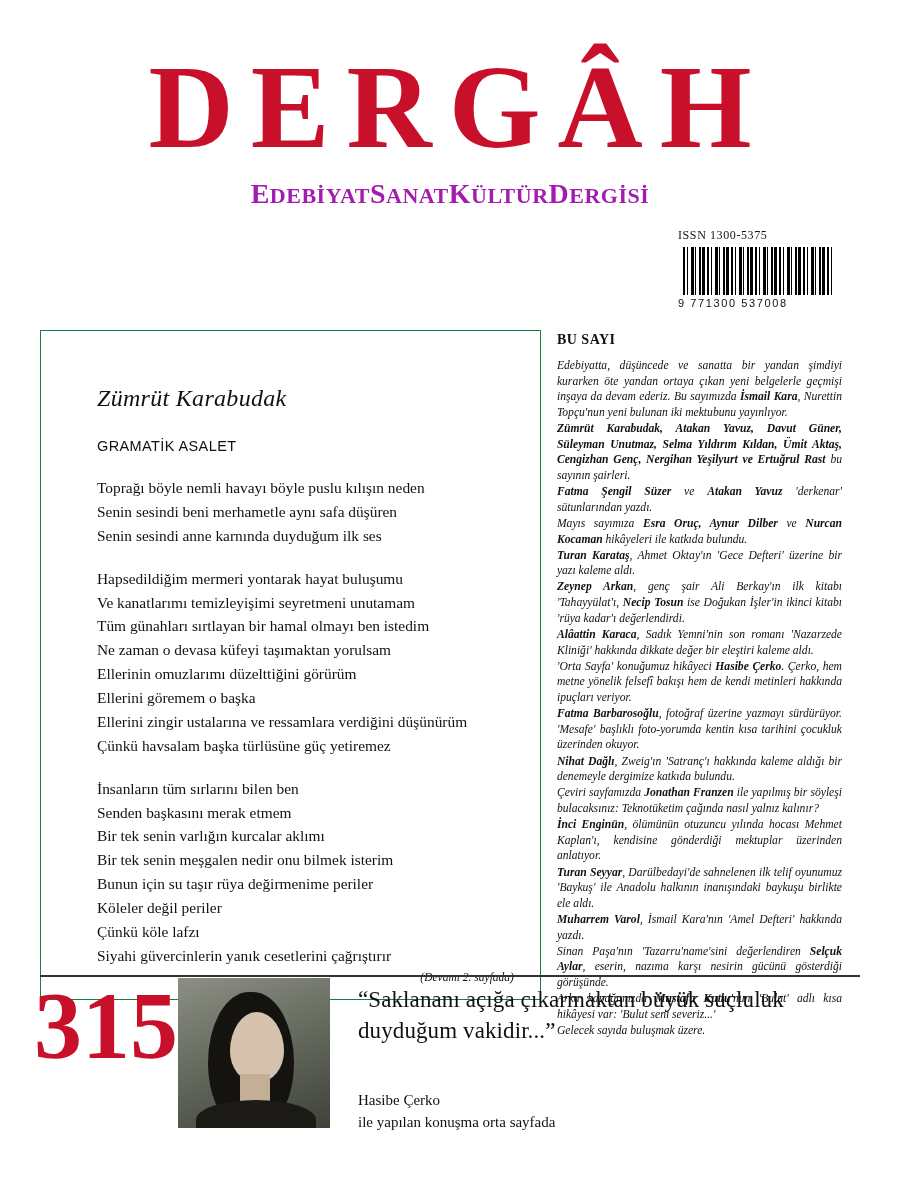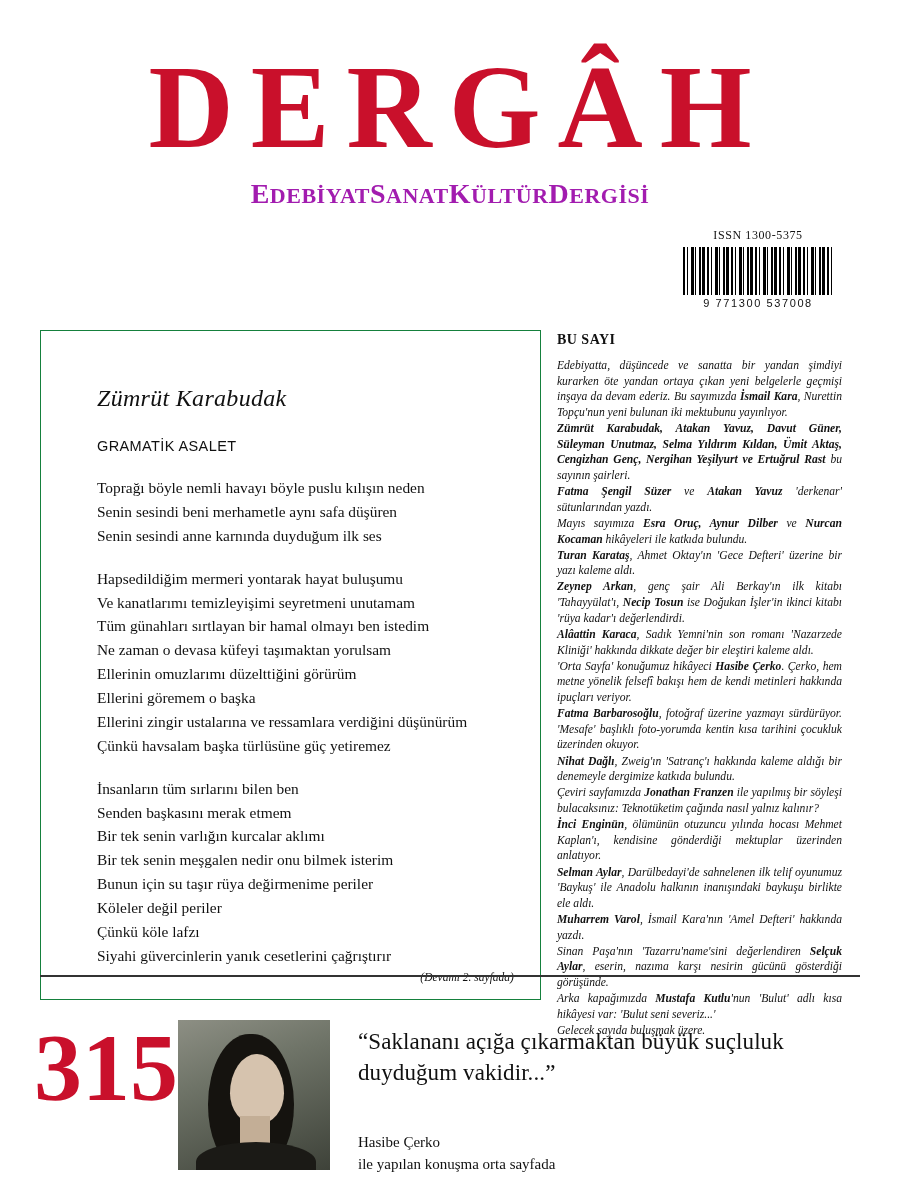--- a/index.html
+++ b/index.html
@@ -42,21 +42,21 @@
     font-size: 28px;
     letter-spacing: 0.5px;
   }
   .subtitle .sm { font-size: 22px; }
 
   
   .issn-block {
     position: absolute;
     right: 62px;
     top: 228px;
-    text-align: center;
+    text-align: left;
     width: 160px;
   }
   .issn-text {
     font-family: "Liberation Serif", serif;
     font-size: 12px;
     letter-spacing: 0.6px;
     margin-bottom: 4px;
   }
   .barcode {
     height: 48px;
@@ -157,21 +157,21 @@
   .rule {
     position: absolute;
     left: 40px;
     top: 975px;
     width: 820px;
     height: 2px;
     background: #333;
   }
   .footer {
     position: absolute;
-    top: 1012px;
+    top: 970px;
     left: 0;
     width: 820px;
     height: 180px;
     display: flex;
     align-items: flex-start;
   }
   .issue-number {
     width: 180px;
     text-align: center;
     color: #c9102b;
@@ -295,21 +295,21 @@
             <p><b>Fatma Şengil Süzer</b> ve <b>Atakan Yavuz</b> 'derkenar' sütunlarından yazdı.</p>
             <p>Mayıs sayımıza <b>Esra Oruç, Aynur Dilber</b> ve <b>Nurcan Kocaman</b> hikâyeleri ile katkıda bulundu.</p>
             <p><b>Turan Karataş</b>, Ahmet Oktay'ın 'Gece Defteri' üzerine bir yazı kaleme aldı.</p>
             <p><b>Zeynep Arkan</b>, genç şair Ali Berkay'ın ilk kitabı 'Tahayyülat'ı, <b>Necip Tosun</b> ise Doğukan İşler'in ikinci kitabı 'rüya kadar'ı değerlendirdi.</p>
             <p><b>Alâattin Karaca</b>, Sadık Yemni'nin son romanı 'Nazarzede Kliniği' hakkında dikkate değer bir eleştiri kaleme aldı.</p>
             <p>'Orta Sayfa' konuğumuz hikâyeci <b>Hasibe Çerko</b>. Çerko, hem metne yönelik felsefî bakışı hem de kendi metinleri hakkında ipuçları veriyor.</p>
             <p><b>Fatma Barbarosoğlu</b>, fotoğraf üzerine yazmayı sürdürüyor. 'Mesafe' başlıklı foto-yorumda kentin kısa tarihini çocukluk üzerinden okuyor.</p>
             <p><b>Nihat Dağlı</b>, Zweig'ın 'Satranç'ı hakkında kaleme aldığı bir denemeyle dergimize katkıda bulundu.</p>
             <p>Çeviri sayfamızda <b>Jonathan Franzen</b> ile yapılmış bir söyleşi bulacaksınız: Teknotüketim çağında nasıl yalnız kalınır?</p>
             <p><b>İnci Enginün</b>, ölümünün otuzuncu yılında hocası Mehmet Kaplan'ı, kendisine gönderdiği mektuplar üzerinden anlatıyor.</p>
-            <p><b>Selman Aylar</b>, Darülbedayi'de sahnelenen ilk telif oyunumuz 'Baykuş' ile Anadolu halkının inanışındaki baykuşu birlikte ele aldı.</p>
+            <p><b>Turan Seyyar</b>, Darülbedayi'de sahnelenen ilk telif oyunumuz 'Baykuş' ile Anadolu halkının inanışındaki baykuşu birlikte ele aldı.</p>
             <p><b>Muharrem Varol</b>, İsmail Kara'nın 'Amel Defteri' hakkında yazdı.</p>
             <p>Sinan Paşa'nın 'Tazarru'name'sini değerlendiren <b>Selçuk Aylar</b>, eserin, nazıma karşı nesirin gücünü gösterdiği görüşünde.</p>
             <p>Arka kapağımızda <b>Mustafa Kutlu</b>'nun 'Bulut' adlı kısa hikâyesi var: 'Bulut seni severiz...'</p>
             <p>Gelecek sayıda buluşmak üzere.</p>
           </div>
       </div>
 
     </div>
   </div>
 

